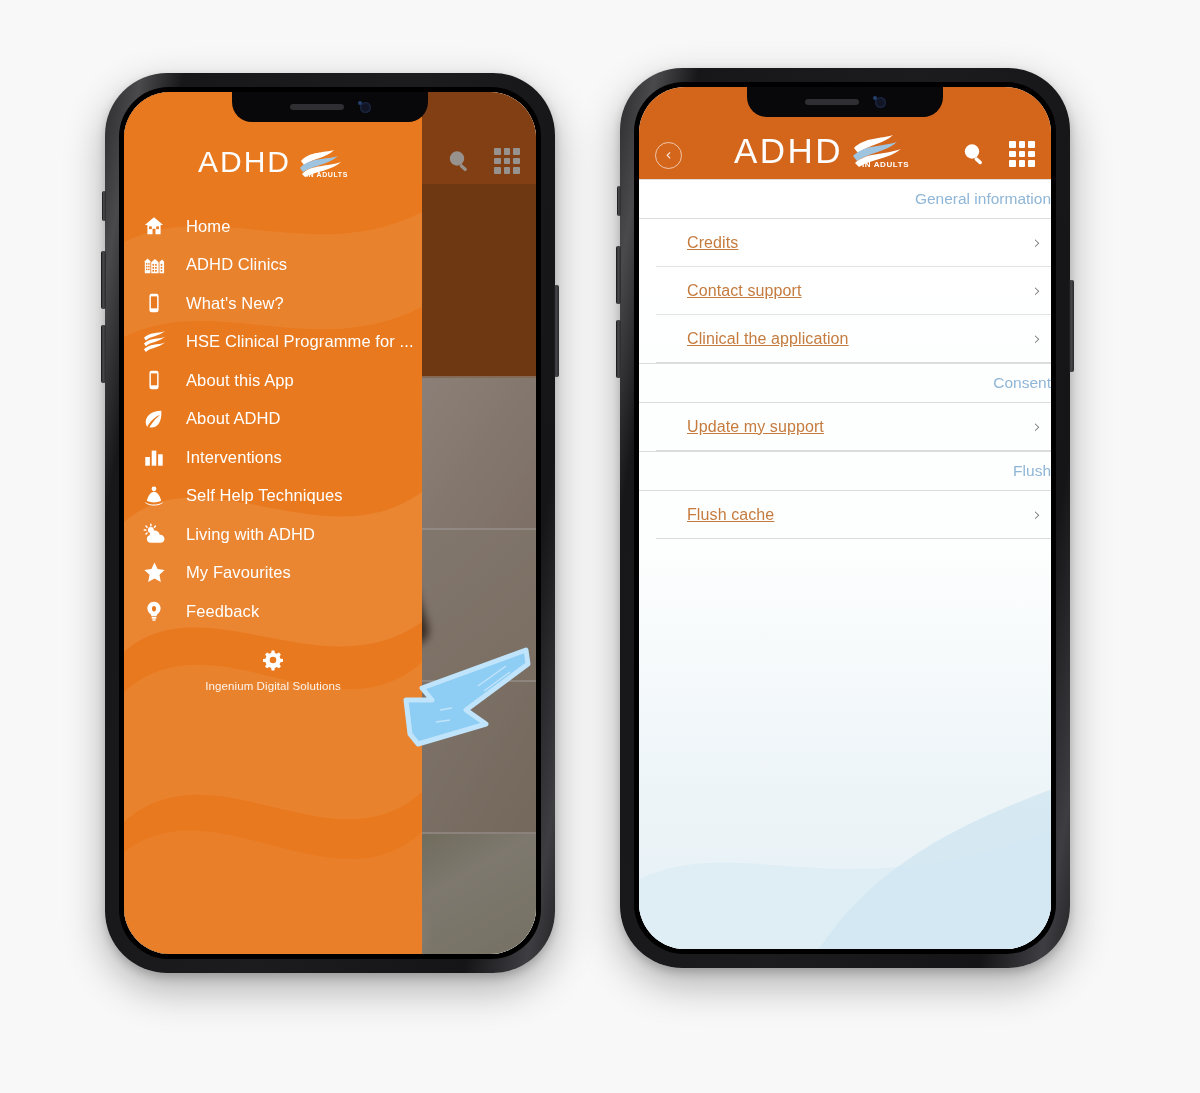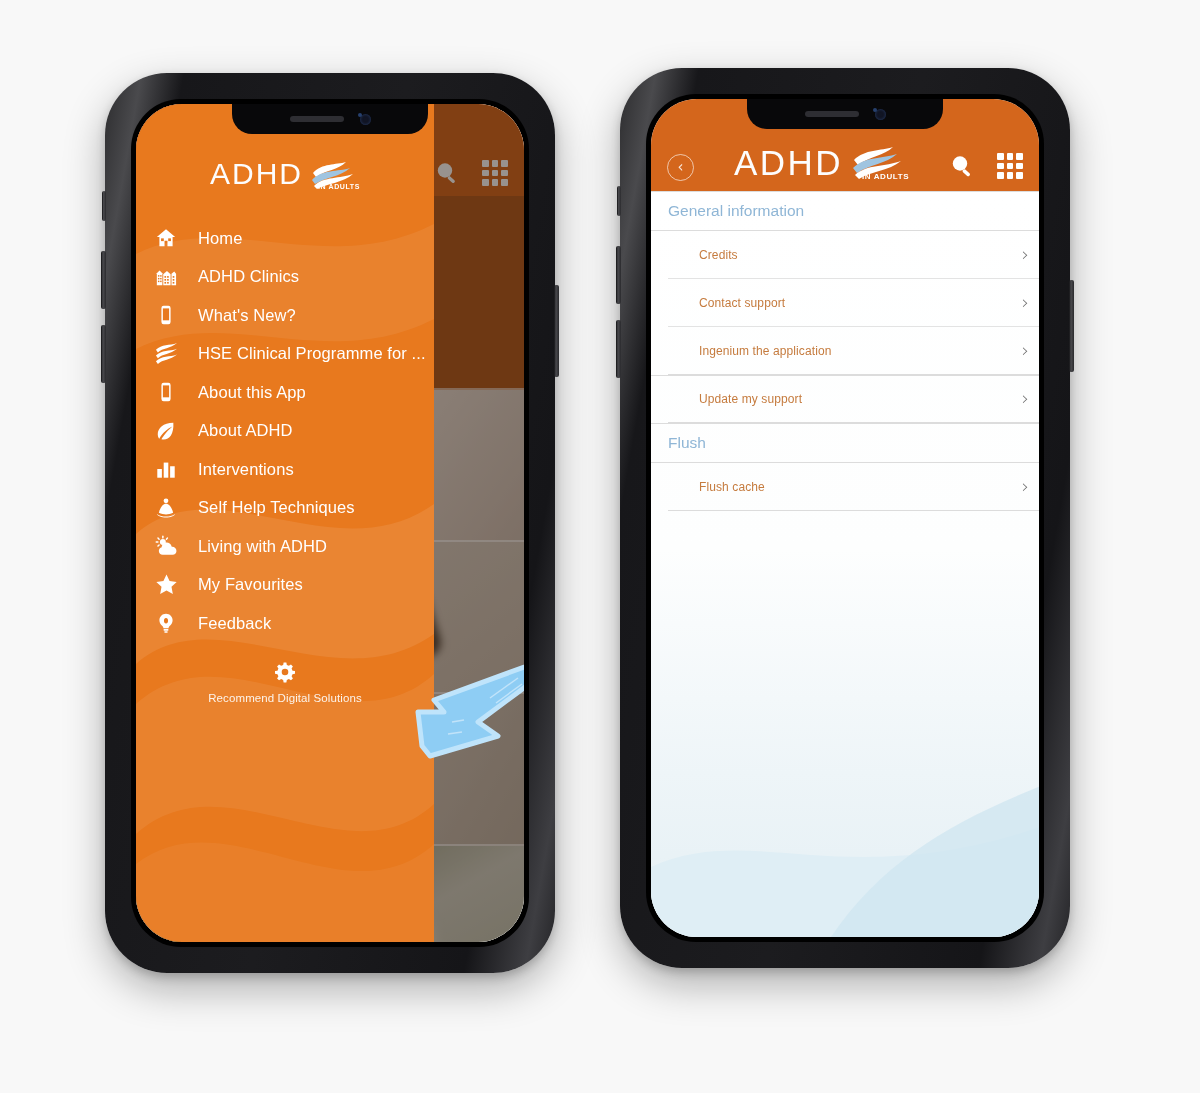--- a/index.html
+++ b/index.html
@@ -20,21 +20,21 @@
   }
 
   
   .phone {
     position: absolute;
     width: 450px;
     height: 900px;
     border-radius: 62px;
     background: linear-gradient(100deg, #2b2b2d 0%, #4a4a4d 6%, #17171a 13%,
                                 #1c1c1f 50%, #151518 85%, #3e3e42 95%, #232326 100%);
-    padding: 26px;
+    padding: 14px;
     box-shadow: 0 16px 40px rgba(0,0,0,0.30), 0 4px 10px rgba(0,0,0,0.18);
   }
   .phone-left  { left: 105px; top: 73px; }
   .phone-right { left: 620px; top: 68px; }
 
   .phone-inner {
     position: relative;
     width: 100%;
     height: 100%;
     border-radius: 50px;
@@ -284,33 +284,34 @@
     align-items: center;
     justify-content: space-between;
     height: 48px;
     padding: 0 14px 0 31px;
     background: transparent;
     border-bottom: 1px solid #e3e3e3;
     margin-left: 17px;
   }
   .row:last-child { border-bottom: 1px solid #dcdcdc; }
   .row-label {
-    font-size: 12px;
+    font-size: 16px;
     color: #c57b3e;
     letter-spacing: 0.1px;
+    text-decoration: underline;
   }
   .row-chev {
     font-size: 19px;
     color: #6f6f6f;
     font-family: "DejaVu Sans", sans-serif;
     line-height: 1;
     font-weight: 300;
     margin-right: -4px;
   }
-  .sec-wrap { position: relative; }
+  .sec-wrap { position: relative; text-align: right; }
   .sec-wrap::before {
     content:"";
     position:absolute; left:0; right:0; top:0; height:1px;
     background:#dcdcdc;
   }
 
   
   .arrow { position: absolute; z-index: 80; pointer-events: none; }
   .arrow-left  { left: 276px; top: 546px; width: 132px; height: 116px; }
 </style>
@@ -544,21 +545,21 @@
             <div class="drawer-footer">
               <span class="gear-ico">
                 <svg viewBox="0 0 24 24" width="22" height="22" fill="#fff">
                   <path d="M12 8.4 A3.6 3.6 0 1 0 12 15.6 A3.6 3.6 0 1 0 12 8.4 Z
                            M10.5 1.6 h3 l0.5 2.7 2.2 1.0 2.3-1.4 2.1 2.1 -1.4 2.3 1.0 2.2 2.7 0.5 v3
                            l-2.7 0.5 -1.0 2.2 1.4 2.3 -2.1 2.1 -2.3-1.4 -2.2 1.0 -0.5 2.7 h-3
                            l-0.5-2.7 -2.2-1.0 -2.3 1.4 -2.1-2.1 1.4-2.3 -1.0-2.2 -2.7-0.5 v-3
                            l2.7-0.5 1.0-2.2 -1.4-2.3 2.1-2.1 2.3 1.4 2.2-1.0 Z" fill-rule="evenodd"></path>
                 </svg>
               </span>
-              <div class="footer-text">Recommend Digital Solutions</div>
+              <div class="footer-text">Ingenium Digital Solutions</div>
             </div>
           </div>
         </div>
 
         <div class="arrow arrow-left">
           <svg viewBox="0 0 132 116" width="132" height="116">
             <path d="M126,12 L128,26 L66,72 L86,86 L18,106 L10,96 L6,62 L32,62 L22,50 Z" fill="#8ecdf4" stroke="#bfe4fb" stroke-width="5" stroke-linejoin="round"></path>
             <g stroke="#cfe9fb" stroke-width="1.4" opacity="0.8">
               <line x1="106" y1="28" x2="78" y2="48"></line>
               <line x1="110" y1="34" x2="84" y2="53"></line>
@@ -634,26 +635,27 @@
               <div class="sec-header">General information</div>
               <div class="row">
                 <span class="row-label">Credits</span>
                 <span class="row-chev">›</span>
               </div>
               <div class="row">
                 <span class="row-label">Contact support</span>
                 <span class="row-chev">›</span>
               </div>
               <div class="row">
-                <span class="row-label">Ingenium the application</span>
+                <span class="row-label">Clinical the application</span>
                 <span class="row-chev">›</span>
               </div>
             </div>
 
             <div class="sec-wrap">
+              <div class="sec-header">Consent</div>
               <div class="row">
                 <span class="row-label">Update my support</span>
                 <span class="row-chev">›</span>
               </div>
             </div>
 
             <div class="sec-wrap">
               <div class="sec-header">Flush</div>
               <div class="row">
                 <span class="row-label">Flush cache</span>

